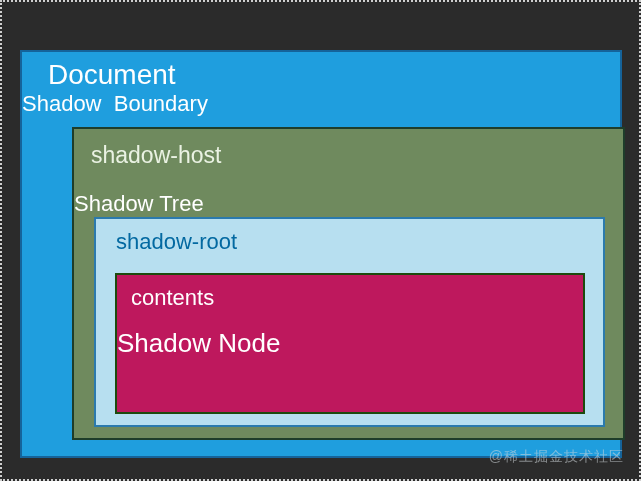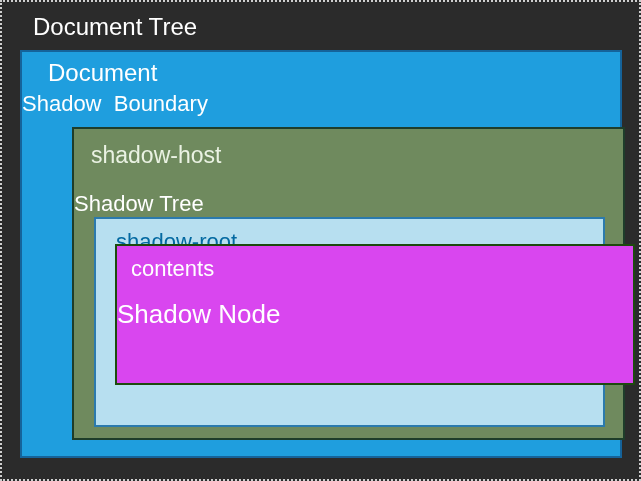--- a/index.html
+++ b/index.html
@@ -37,46 +37,45 @@
     margin-left:28px;
   }
   #shadow-root-box{
     position:absolute;
     left:20px;top:88px;width:511px;height:210px;
     background:#b7dff0;
     border:2px solid #2b7aad;
   }
   #contents-box{
     position:absolute;
-    left:19px;top:25px;width:520px;height:141px;
-    background:#d946ef;
+    left:19px;top:54px;width:470px;height:141px;
+    background:#be185d;
     border:2px solid #1d4a0e;
   }
   #title-document-tree{left:31px;top:11px;font-size:24px;}
-  #label-document{left:26px;top:7px;font-size:24px;}
+  #label-document{left:26px;top:7px;font-size:28px;}
   #label-shadow-boundary{top:39px;font-size:22px;}
   #label-shadow-host{left:17px;top:13px;font-size:23px;color:#eaf2e3;}
   #label-shadow-tree{top:62px;font-size:22px;color:#ffffff;}
   #label-shadow-root{left:20px;top:10px;font-size:22px;color:#0369a1;}
   #label-contents{left:14px;top:10px;font-size:22px;}
   #label-shadow-node{top:54px;font-size:26px;}
   #watermark{
     position:absolute;
     right:15px;top:446px;
     font-size:14px;
     letter-spacing:1px;
     color:rgba(210,216,220,0.55);
   }
 </style>
 </head>
 <body>
 
 <div id="stage">
 
-  <div class="lbl" id="title-document-tree">Document Tree</div>
 
   <div id="document-box">
 
     <div class="lbl" id="label-document">Document</div>
 
     <div class="lbl centered" id="label-shadow-boundary">Shadow  Boundary</div>
 
     <div id="shadow-host-box">
 
       <div class="lbl" id="label-shadow-host">shadow-host</div>
@@ -91,14 +90,15 @@
 
           <div class="lbl" id="label-contents">contents</div>
 
           <div class="lbl centered" id="label-shadow-node">Shadow Node</div>
 
         </div>
       </div>
     </div>
   </div>
 
+  <div id="watermark">@稀土掘金技术社区</div>
 
 </div>
 
 </body></html>

